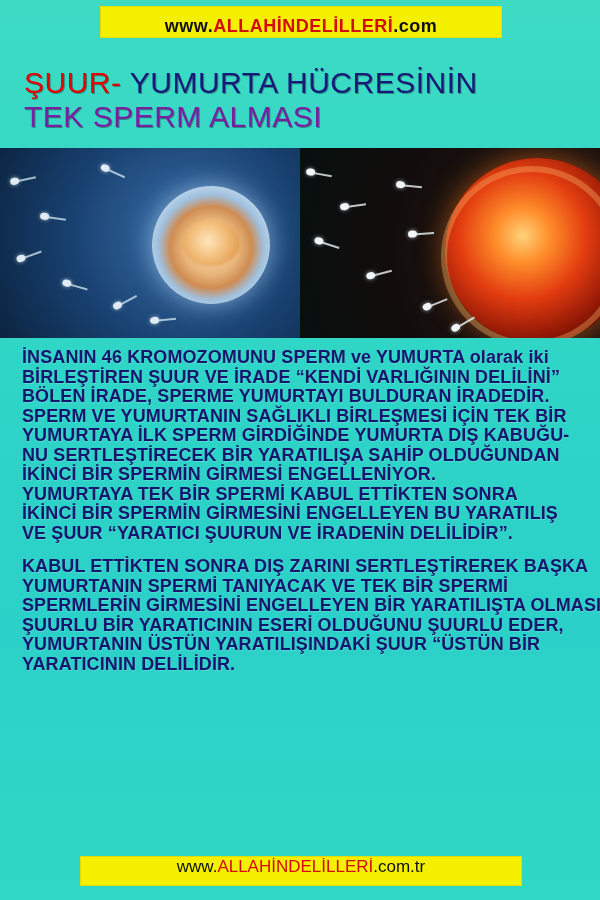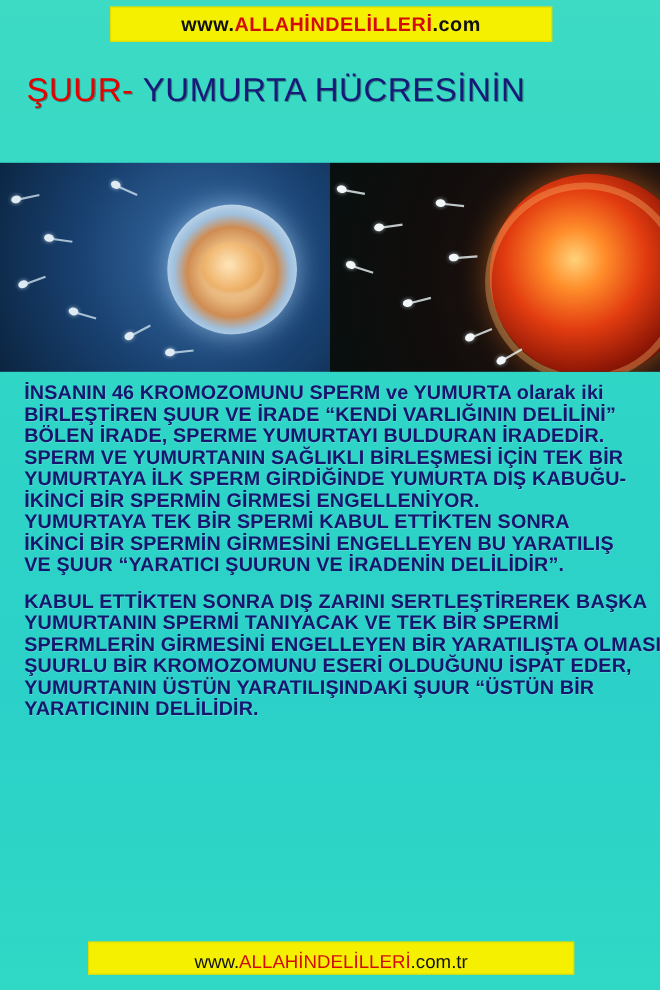--- a/index.html
+++ b/index.html
@@ -23,21 +23,21 @@
 
   
   .top-banner {
     position: absolute;
     left: 100px;
     top: 6px;
     width: 400px;
     height: 30px;
     background: #f5f000;
     display: flex;
-    align-items: center;
+    align-items: flex-end;
     justify-content: center;
     border: 1px solid #e0dc00;
   }
   .top-banner .url {
     font-size: 18px;
     font-weight: bold;
     letter-spacing: 0.5px;
     white-space: nowrap;
   }
   .url .w { color: #111; }
@@ -171,40 +171,43 @@
 
   
   .bottom-banner {
     position: absolute;
     left: 80px;
     bottom: 14px;
     width: 440px;
     height: 28px;
     background: #f5f000;
     display: flex;
-    align-items: flex-end;
+    align-items: flex-start;
     justify-content: center;
     border: 1px solid #e0dc00;
   }
   .bottom-banner .url { font-size: 17px; }
 </style>
 </head>
 <body>
 
 <div class="poster">
 
   <div class="top-banner">
     <div class="url">
       <span class="w">www.</span><span class="mid">ALLAHİNDELİLLERİ</span><span class="tail">.com</span>
     </div>
   </div>
 
   <div class="title-block">
     <div class="title-line">
       <span class="t-red">ŞUUR-</span><span class="t-navy"> YUMURTA HÜCRESİNİN</span>
+    </div>
+    <div class="title-line">
+      <span class="t-purple">TEK  SPERM ALMASI</span>
     </div>
   </div>
 
   <div class="images">
     <div class="img-left">
       <div class="egg"></div>
       <div class="egg-core"></div>
       <div class="sperm" style="left:10px; top:28px; transform:rotate(-12deg);">
           <span class="head"></span>
           <span class="tail"></span>
@@ -271,29 +274,30 @@
         </div>
     </div>
   </div>
 
   <div class="body-text">
     <div class="p">İNSANIN  46 KROMOZOMUNU  SPERM ve YUMURTA olarak iki</div>
     <div class="p">BİRLEŞTİREN ŞUUR  VE  İRADE “KENDİ  VARLIĞININ  DELİLİNİ”</div>
     <div class="p"> BÖLEN  İRADE, SPERME  YUMURTAYI  BULDURAN  İRADEDİR.</div>
     <div class="p">SPERM VE YUMURTANIN  SAĞLIKLI  BİRLEŞMESİ İÇİN  TEK BİR</div>
     <div class="p">YUMURTAYA  İLK  SPERM  GİRDİĞİNDE   YUMURTA  DIŞ KABUĞU-</div>
+    <div class="p">NU  SERTLEŞTİRECEK  BİR  YARATILIŞA  SAHİP  OLDUĞUNDAN</div>
     <div class="p">İKİNCİ BİR SPERMİN GİRMESİ  ENGELLENİYOR.</div>
     <div class="p">YUMURTAYA  TEK  BİR  SPERMİ  KABUL ETTİKTEN SONRA</div>
     <div class="p"> İKİNCİ  BİR SPERMİN  GİRMESİNİ  ENGELLEYEN   BU  YARATILIŞ</div>
     <div class="p">VE ŞUUR  “YARATICI  ŞUURUN  VE  İRADENİN  DELİLİDİR”.</div>
     <div class="gap"></div>
     <div class="p">KABUL ETTİKTEN SONRA  DIŞ ZARINI  SERTLEŞTİREREK  BAŞKA</div>
     <div class="p">YUMURTANIN  SPERMİ  TANIYACAK  VE  TEK  BİR  SPERMİ</div>
     <div class="p">SPERMLERİN GİRMESİNİ  ENGELLEYEN  BİR  YARATILIŞTA  OLMASI</div>
-    <div class="p">ŞUURLU  BİR  KROMOZOMUNU  ESERİ  OLDUĞUNU İSPAT EDER,</div>
+    <div class="p">ŞUURLU  BİR  YARATICININ  ESERİ  OLDUĞUNU ŞUURLU EDER,</div>
     <div class="p">YUMURTANIN  ÜSTÜN  YARATILIŞINDAKİ  ŞUUR “ÜSTÜN  BİR</div>
     <div class="p">YARATICININ  DELİLİDİR.</div>
   </div>
 
   <div class="bottom-banner">
     <div class="url">
       <span class="w">www.</span><span class="mid">ALLAHİNDELİLLERİ</span><span class="tail">.com.tr</span>
     </div>
   </div>
 

